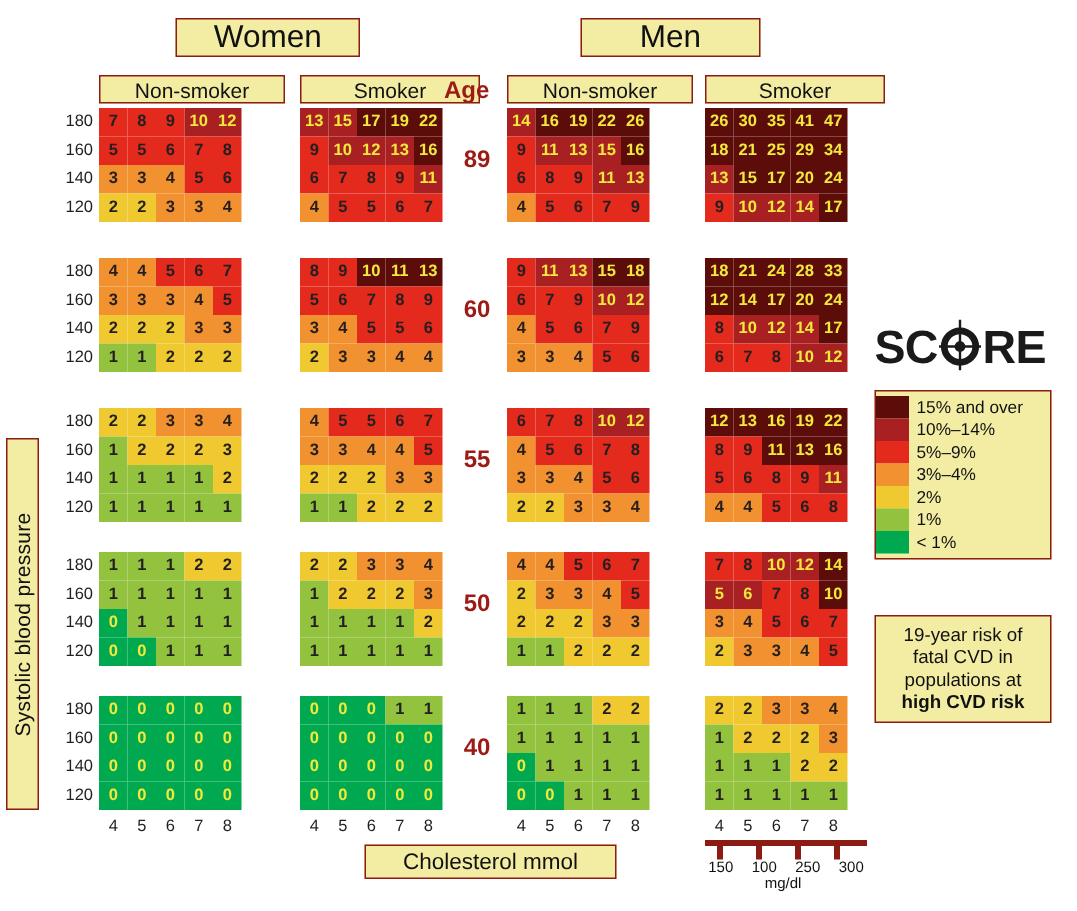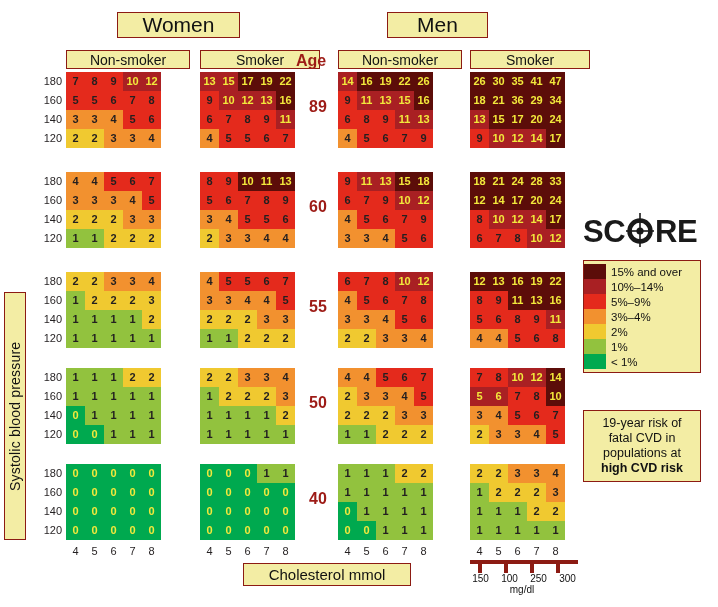--- a/index.html
+++ b/index.html
@@ -22,21 +22,21 @@
     display:flex;align-items:center;justify-content:center;
     color:#111;
     text-align:center;
   }
 
   
   #title-women, #title-men{
     font-size:21px;height:26px;top:12px;
   }
   #title-women{left:117px;width:123px;}
-  #title-men{left:387px;width:101px;}
+  #title-men{left:387px;width:120px;}
 
   .subhdr{font-size:14px;height:19px;top:50px;}
   #hdr-w-non{left:66px;width:124px;}
   #hdr-w-smo{left:200px;width:120px;}
   #hdr-m-non{left:338px;width:124px;}
   #hdr-m-smo{left:470px;width:120px;}
 
   #age-label{
     top:52px;left:296px;width:44px;
     font-size:16px;font-weight:bold;color:#9d1b16;
@@ -226,21 +226,21 @@
       <div class="cell light" style="background: rgb(228, 42, 28);">9</div>
     </div>
     <div class="grid abs" style="left: 470px; top: 72px; width: 95px; height: 76px;">
       <div class="cell dark" style="background: rgb(92, 13, 9);">26</div>
       <div class="cell dark" style="background: rgb(92, 13, 9);">30</div>
       <div class="cell dark" style="background: rgb(92, 13, 9);">35</div>
       <div class="cell dark" style="background: rgb(92, 13, 9);">41</div>
       <div class="cell dark" style="background: rgb(92, 13, 9);">47</div>
       <div class="cell dark" style="background: rgb(92, 13, 9);">18</div>
       <div class="cell dark" style="background: rgb(92, 13, 9);">21</div>
-      <div class="cell dark" style="background: rgb(92, 13, 9);">36</div>
+      <div class="cell dark" style="background: rgb(92, 13, 9);">25</div>
       <div class="cell dark" style="background: rgb(92, 13, 9);">29</div>
       <div class="cell dark" style="background: rgb(92, 13, 9);">34</div>
       <div class="cell dark" style="background: rgb(169, 32, 35);">13</div>
       <div class="cell dark" style="background: rgb(92, 13, 9);">15</div>
       <div class="cell dark" style="background: rgb(92, 13, 9);">17</div>
       <div class="cell dark" style="background: rgb(92, 13, 9);">20</div>
       <div class="cell dark" style="background: rgb(92, 13, 9);">24</div>
       <div class="cell light" style="background: rgb(228, 42, 28);">9</div>
       <div class="cell dark" style="background: rgb(169, 32, 35);">10</div>
       <div class="cell dark" style="background: rgb(169, 32, 35);">12</div>

